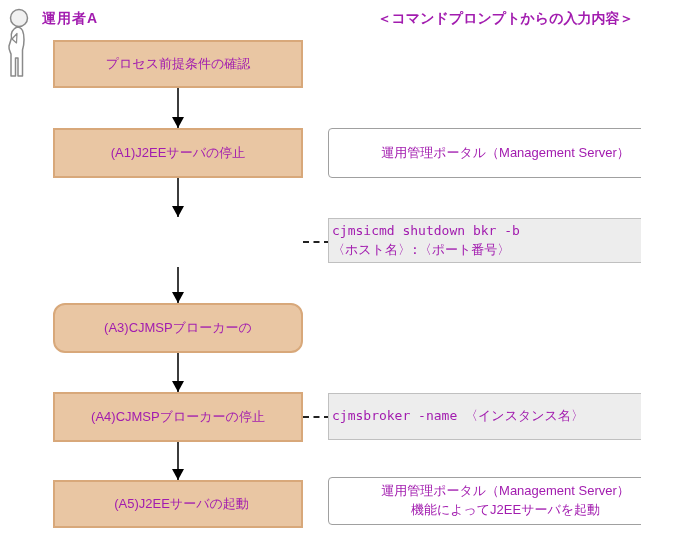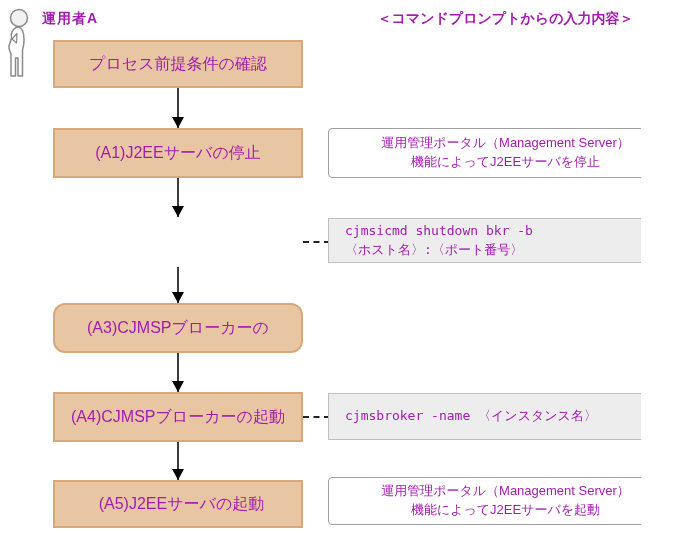--- a/index.html
+++ b/index.html
@@ -13,40 +13,40 @@
     letter-spacing:1px;white-space:nowrap;
   }
   .col-title{
     position:absolute;left:328px;top:10px;width:355px;text-align:center;
     font-size:14px;font-weight:bold;white-space:nowrap;
   }
   .step{
     position:absolute;left:53px;width:250px;box-sizing:border-box;
     background:var(--step-fill,#e9c6a3);border:2px solid var(--step-border,#d8a87a);
     display:flex;flex-direction:column;align-items:center;justify-content:center;
-    font-size:16px;line-height:1.35;text-align:center;
+    font-size:13px;line-height:1.35;text-align:center;
   }
   .arrow{position:absolute;left:177px;width:2px;background:#3c3c3c;}
   .arrow::after{
     content:"";position:absolute;bottom:0;left:50%;transform:translateX(-50%);
     border-left:6px solid transparent;border-right:6px solid transparent;
     border-top:11px solid #000;width:0;height:0;
   }
   .connector{position:absolute;left:303px;width:27px;height:0;border-top:2px dashed #222;}
   .callout{
     position:absolute;left:328px;width:355px;box-sizing:border-box;
     background:#fff;border:1px solid var(--callout-border,#a0a0a0);border-radius:4px;
     display:flex;flex-direction:column;align-items:center;justify-content:center;
     font-size:13px;line-height:1.45;text-align:center;
   }
   .command{
     position:absolute;left:328px;width:355px;box-sizing:border-box;
     background:var(--command-fill,#ededed);border:1px solid var(--command-border,#c0c0c0);
     display:flex;flex-direction:column;align-items:flex-start;justify-content:center;
-    padding-left:16px;font-family:"DejaVu Sans Mono","Liberation Mono",monospace;
+    padding-left:3px;font-family:"DejaVu Sans Mono","Liberation Mono",monospace;
     font-size:13px;line-height:1.45;text-align:left;
   }
   .step span,.callout span,.command span{display:block;}
 </style>
 </head>
 <body>
 
 <div class="canvas">
 
   <span class="actor-icon">
@@ -65,40 +65,39 @@
       <span></span>
   </div>
   <div class="step" style="top:128px;height:50px;">
     <span>(A1)J2EEサーバの停止</span>
       <span></span>
   </div>
   <div class="step" style="top:303px;height:50px;border-radius:12px;">
     <span>(A3)CJMSPブローカーの</span>
   </div>
   <div class="step" style="top:392px;height:50px;">
-    <span>(A4)CJMSPブローカーの起動</span>
+    <span>(A4)CJMSPブローカーの停止</span>
       <span></span>
   </div>
   <div class="step" style="top:480px;height:48px;padding-left:7px;">
     <span>(A5)J2EEサーバの起動</span>
       <span></span>
   </div>
 
   <div class="arrow" style="top:88px;height:40px;"></div>
   <div class="arrow" style="top:178px;height:39px;"></div>
   <div class="arrow" style="top:267px;height:36px;"></div>
   <div class="arrow" style="top:353px;height:39px;"></div>
   <div class="arrow" style="top:442px;height:38px;"></div>
 
   <div class="connector" style="top:241px;"></div>
   <div class="connector" style="top:416px;"></div>
 
   <div class="callout" style="top:128px;height:50px;">
     <span>運用管理ポータル（Management Server）</span>
-      <span>機能によってJ2EEサーバを停止</span>
   </div>
   <div class="command" style="top:218px;height:45px;">
     <span>cjmsicmd shutdown bkr -b</span>
       <span>〈ホスト名〉:〈ポート番号〉</span>
   </div>
   <div class="command" style="top:393px;height:47px;">
     <span>cjmsbroker -name 〈インスタンス名〉</span>
       <span></span>
   </div>
   <div class="callout" style="top:477px;height:48px;">

